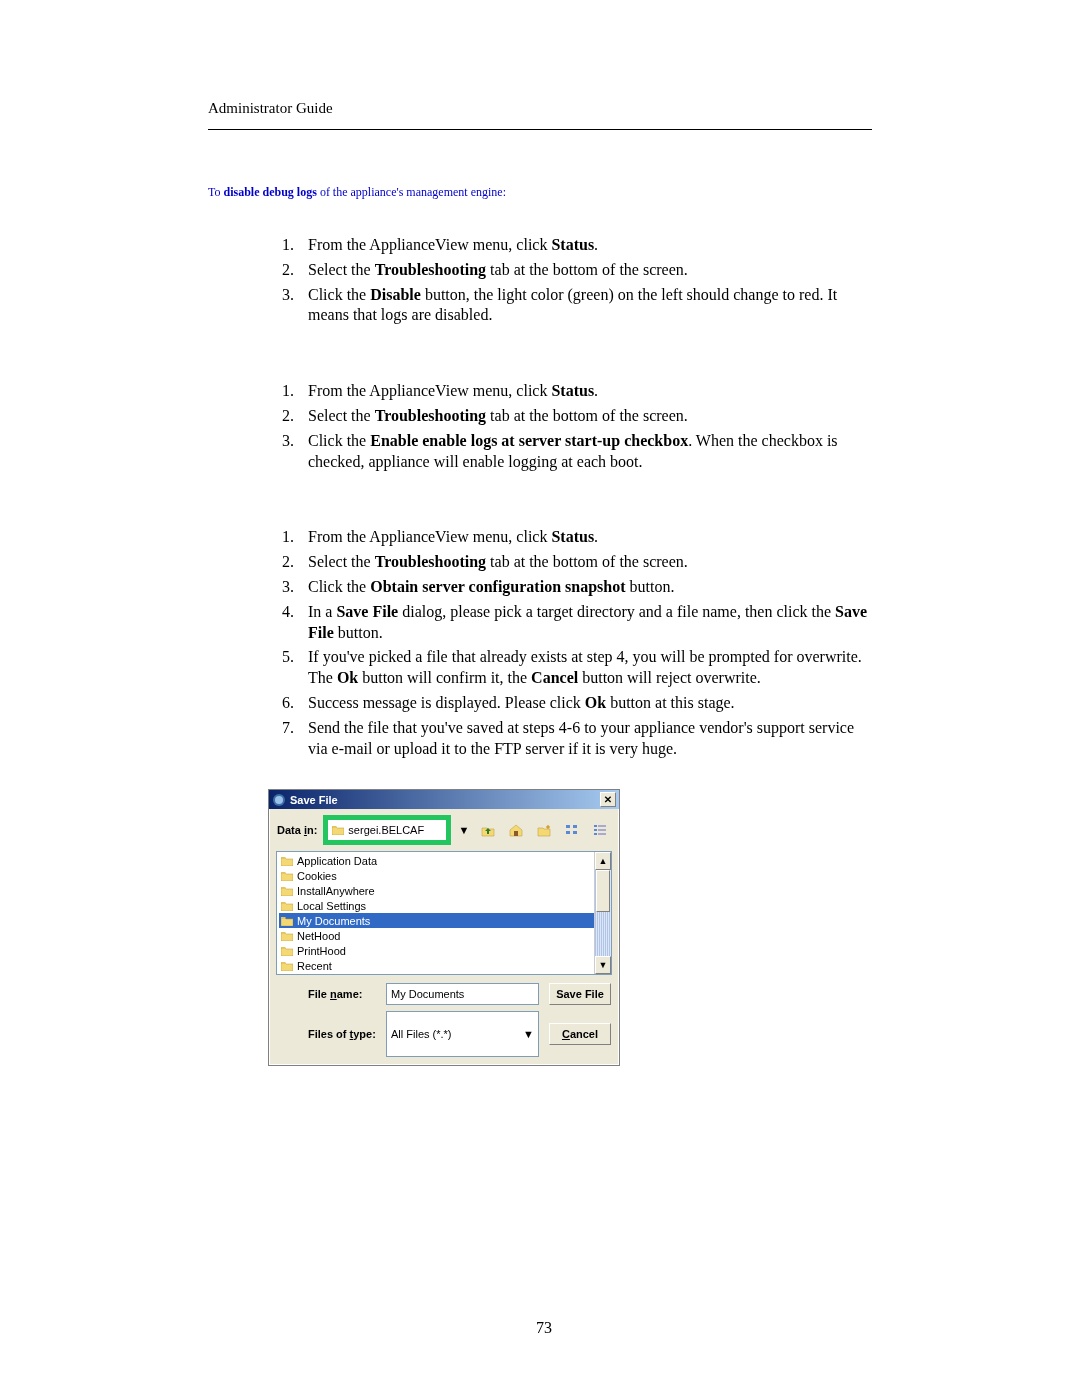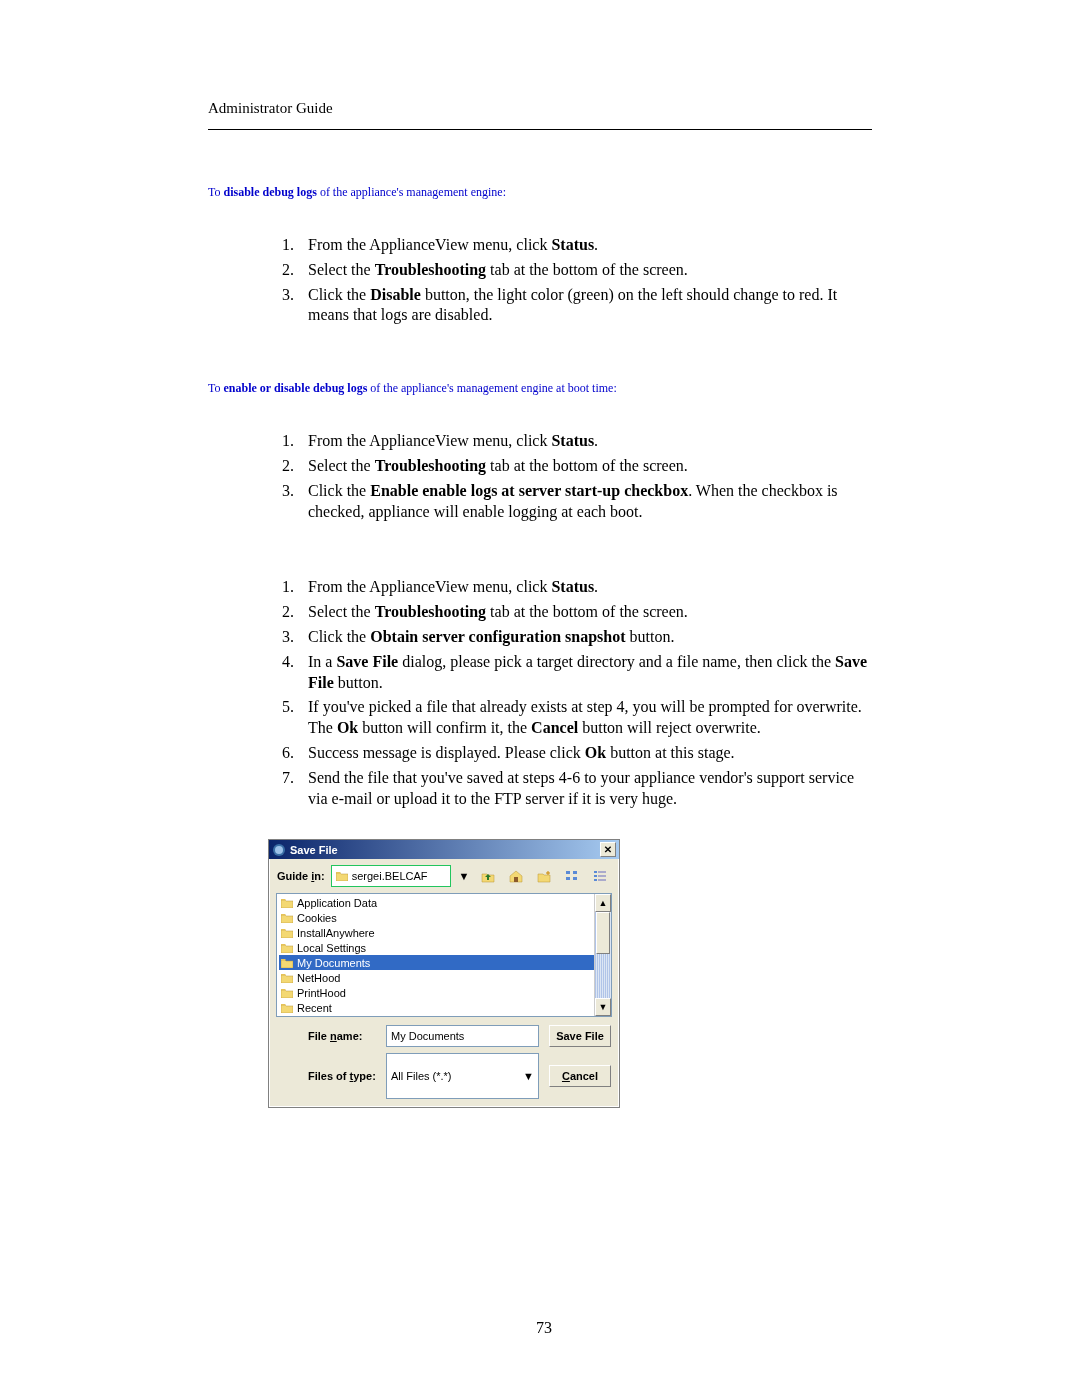--- a/index.html
+++ b/index.html
@@ -86,21 +86,21 @@
     padding: 6px 8px;
     display: flex;
     align-items: center;
     gap: 6px;
   }
   .tb-label { font-weight: bold; }
   .tb-label .ul { text-decoration: underline; }
   .lookin {
     flex: 1;
     background: #fff;
-    border: 1px solid #22c55e;
+    border: 5px solid #22c55e;
     padding: 1px 4px;
     display: flex;
     align-items: center;
     gap: 4px;
     height: 18px;
     text-align: right;
   }
   .icon-arrow {
     width: 14px; height: 14px;
     display: inline-flex;
@@ -209,23 +209,20 @@
 
   <p class="section-heading">
     <span>To </span><span class="bold">disable debug logs</span><span> of the appliance's management engine:</span>
   </p>
   <ol>
     <li><span>From the ApplianceView menu, click </span><span class="b">Status</span><span>.</span></li>
     <li><span>Select the </span><span class="b">Troubleshooting</span><span> tab at the bottom of the screen.</span></li>
     <li><span>Click the </span><span class="b">Disable</span><span> button, the light color (green) on the left should change to red. It means that logs are disabled.</span></li>
   </ol>
 
-  <p class="section-heading">
-    <span>To </span><span class="bold">enable or disable debug logs</span><span> of the appliance's management engine at boot time:</span>
-  </p>
   <ol>
     <li><span>From the ApplianceView menu, click </span><span class="b">Status</span><span>.</span></li>
     <li><span>Select the </span><span class="b">Troubleshooting</span><span> tab at the bottom of the screen.</span></li>
     <li><span>Click the </span><span class="b">Enable enable logs at server start-up checkbox</span><span>. When the checkbox is checked, appliance will enable logging at each boot.</span></li>
   </ol>
 
   <ol style="margin-bottom:30px;">
     <li><span>From the ApplianceView menu, click </span><span class="b">Status</span><span>.</span></li>
     <li><span>Select the </span><span class="b">Troubleshooting</span><span> tab at the bottom of the screen.</span></li>
     <li><span>Click the </span><span class="b">Obtain server configuration snapshot</span><span> button.</span></li>
@@ -244,21 +241,21 @@
                 <circle cx="7" cy="7" r="6" fill="#3a6ea5"></circle>
                 <path d="M3 7a4 4 0 018 0 4 4 0 01-8 0" fill="#9cc1e8"></path>
               </svg>
           </span>
           <span>Save File</span>
         </span>
         <span class="dlg-close">✕</span>
       </div>
 
       <div class="toolbar">
-        <span class="tb-label"><span>Guide </span><span class="ul">i</span><span>n:</span></span>
+        <span class="tb-label"><span>Data </span><span class="ul">i</span><span>n:</span></span>
         <div class="lookin">
           <span class="folder-icon">
             <svg viewBox="0 0 12 10">
                 <path d="M0 2h4l1 1h7v7H0z" fill="#f3d873" stroke="#b89634" stroke-width="0.5"></path>
                 <path d="M0 2h4l1-1h-5z" fill="#e6c35a"></path>
               </svg>
           </span>
           <span>sergei.BELCAF</span>
         </div>
         <span class="icon-arrow">▼</span>

